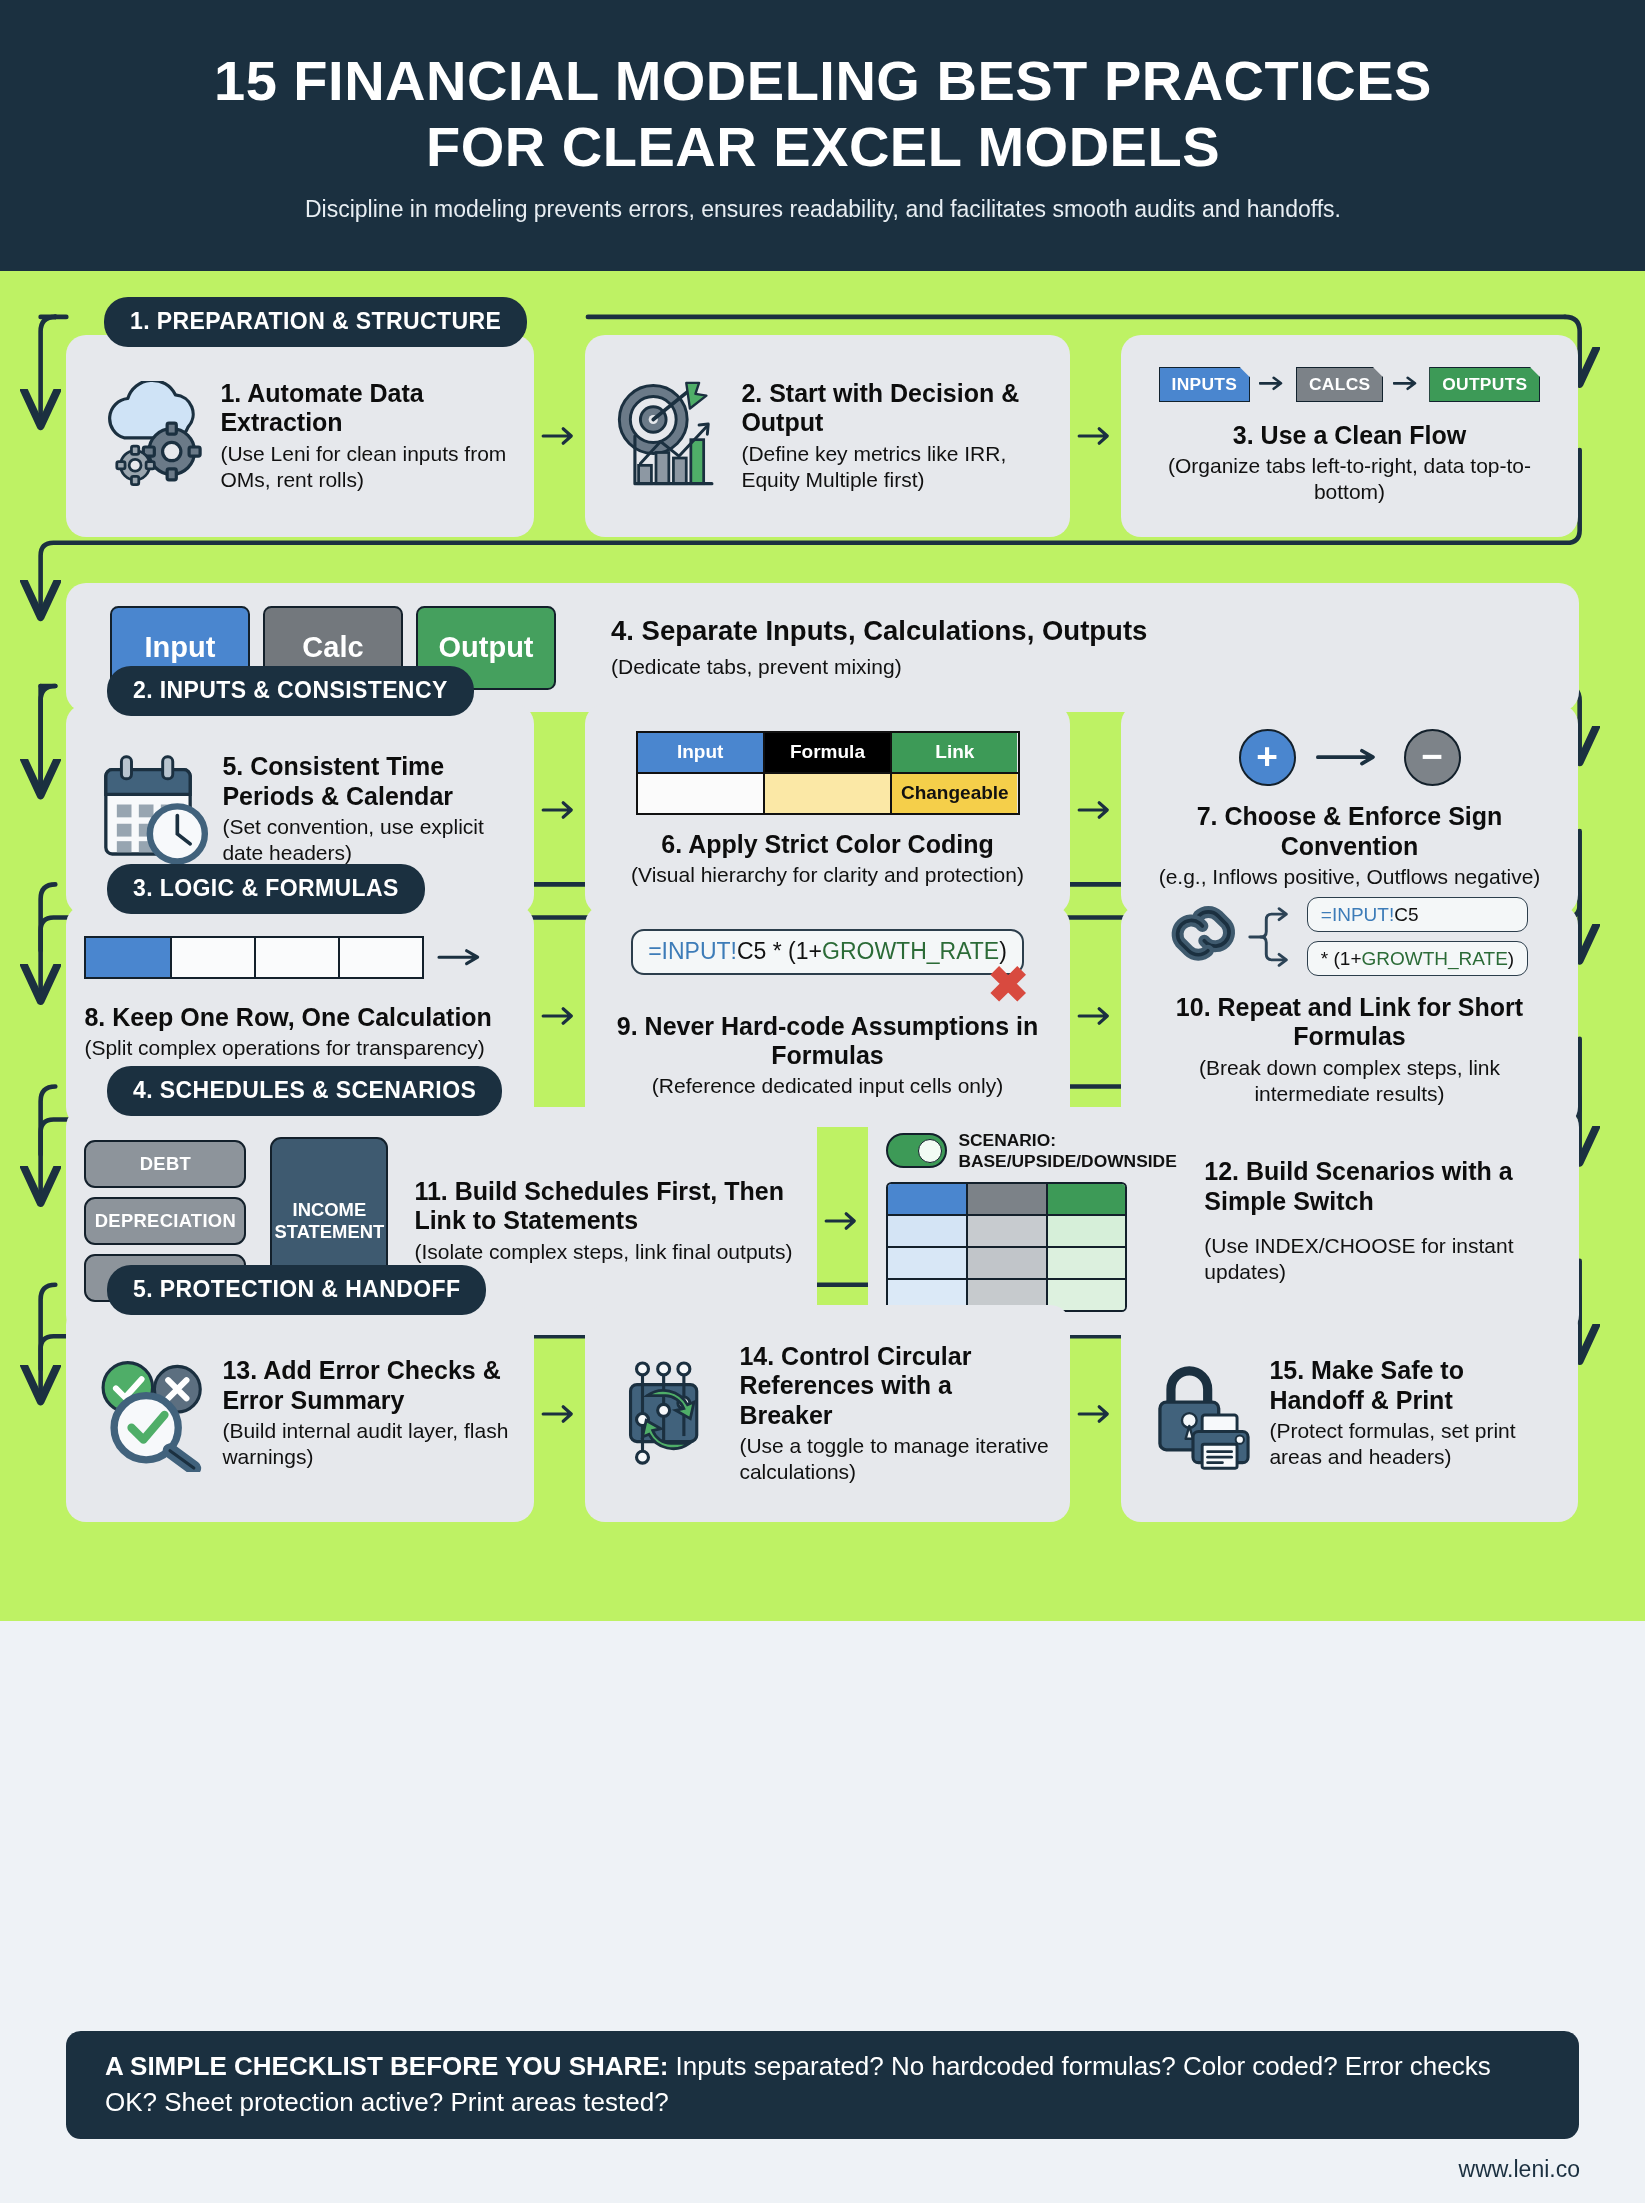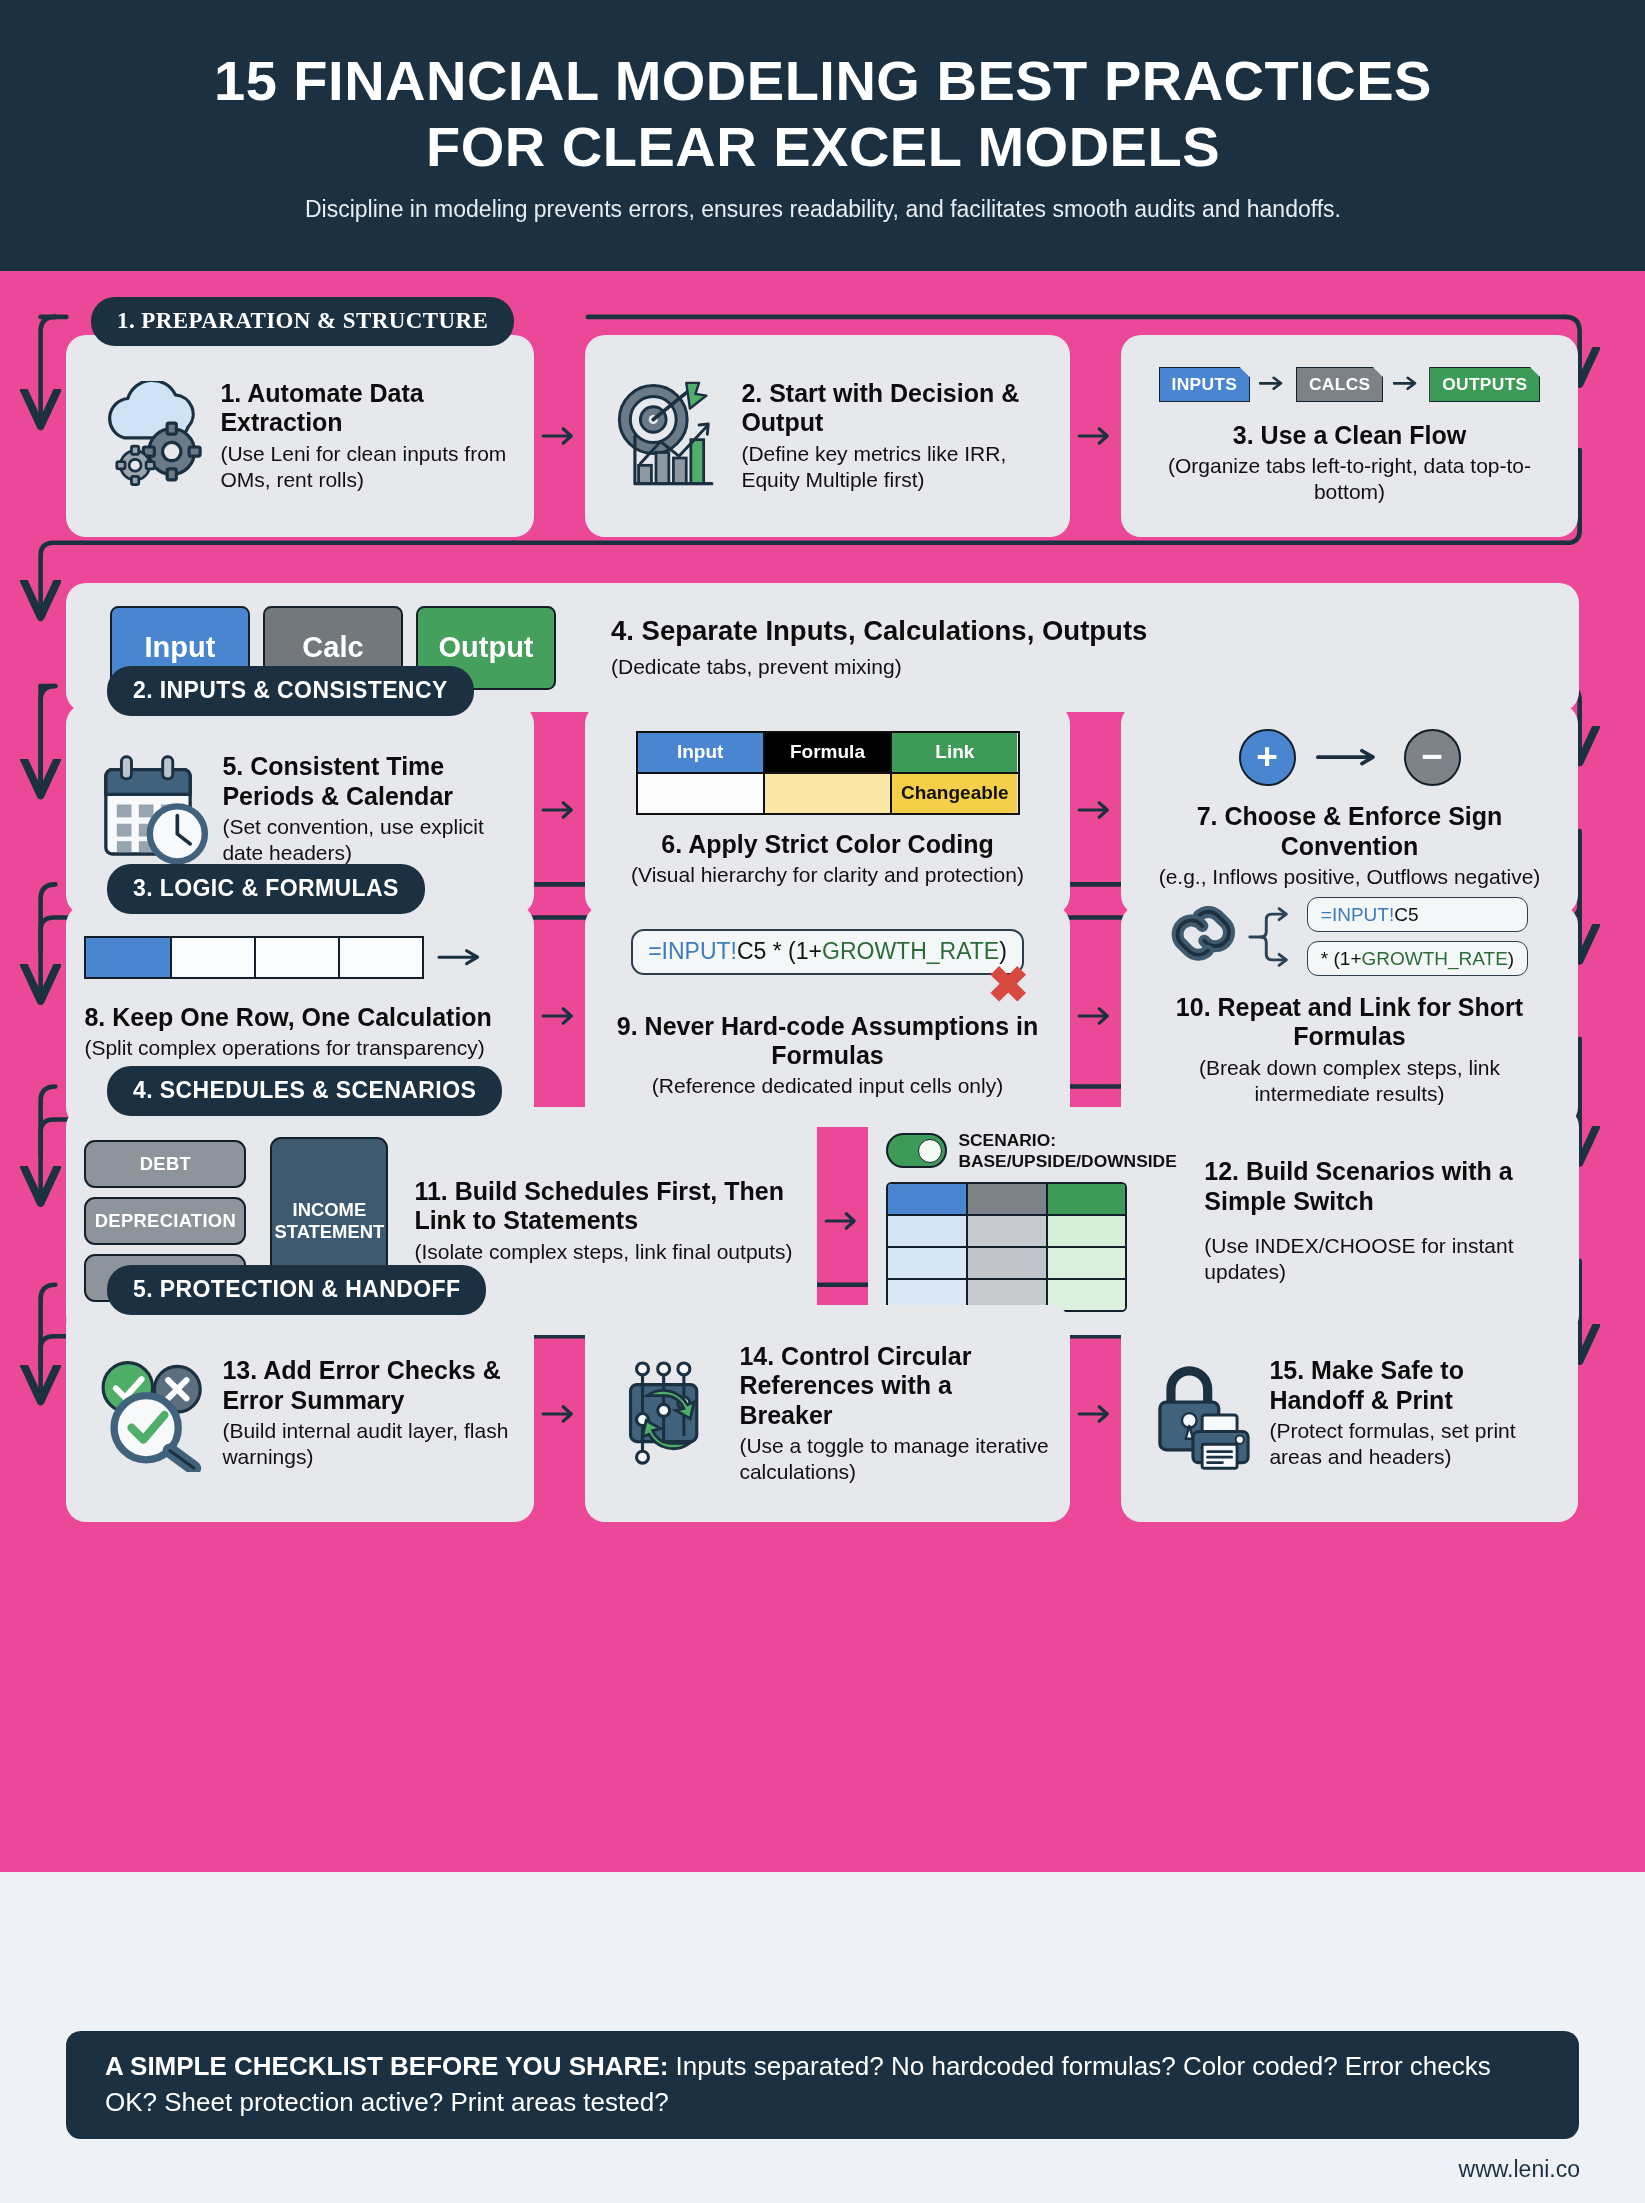--- a/index.html
+++ b/index.html
@@ -2,21 +2,21 @@
 <html style="font-size:14.7px"><head>
 <meta charset="utf-8">
 <style>
   * { box-sizing: border-box; margin: 0; padding: 0; }
   html, body {
     width: 1646px; height: 2204px;
     font-family: "Liberation Sans", sans-serif;
     background: #eef2f6;
     overflow: hidden;
   }
-  .page { position: relative; width: 1646px; height: 1872px; background:#ec4899; }
+  .page { position: relative; width: 1646px; height: 1621px; background:#bef264; }
 
   
   .header {
     position:absolute; left:0; top:0; width:1646px; height:271px;
     background:#1b3040;
     display:flex; flex-direction:column; align-items:center; justify-content:center;
   }
   .header h1 {
     color:#ffffff; font-size:56px; font-weight:bold; letter-spacing:0.5px;
     line-height:1.18; text-align:center; text-transform:uppercase;
@@ -236,21 +236,21 @@
         <path d="M 60,888 Q 44,888 44,904 L 44,1010" marker-end="url(#ah)"></path>
 
         <path d="M 1720,1078 L 1720,1146 Q 1720,1160 1706,1160 L 58,1160 Q 44,1160 44,1174 L 44,1196"></path>
 
         <path d="M 630,1104 L 1704,1104 Q 1720,1104 1720,1120 L 1720,1182" marker-end="url(#ah)"></path>
         <path d="M 60,1104 Q 44,1104 44,1120 L 44,1226" marker-end="url(#ah)"></path>
       </g>
     </svg>
 
     <div class="section" style="left:0;top:0;width:1646px;">
-      <div class="pill" style="left:91px;top:26px;font-family:Liberation Serif, serif;">1. PREPARATION &amp; STRUCTURE</div>
+      <div class="pill" style="left:104px;top:26px;">1. PREPARATION &amp; STRUCTURE</div>
 
       <div class="row" style="left:66px;top:64px;width:1513px;height:202px;">
 
         <div class="card" style="width:468px;">
           <div class="iconbox" style="width:136px;">
             <svg class="ic" width="119" height="110" viewBox="0 0 130 120">
               <path d="M34,62 a22,22 0 0 1 4,-43 a28,28 0 0 1 52,-4 a21,21 0 0 1 14,35 a18,18 0 0 1 -14,12 H38 a20,20 0 0 1 -4,0 z" fill="#cfe3f6" stroke="#1b3040" stroke-width="3.5" stroke-linejoin="round"></path>
               <g stroke="#1b3040" stroke-width="3.5" fill="#6b7a88">
                 <path d="M84,52 l5,-3 l4,7 l-5,3 a22,22 0 0 1 0,0 z" fill="none" stroke="none"></path>
                 <circle cx="86" cy="77" r="25" fill="#6b7a88"></circle>

